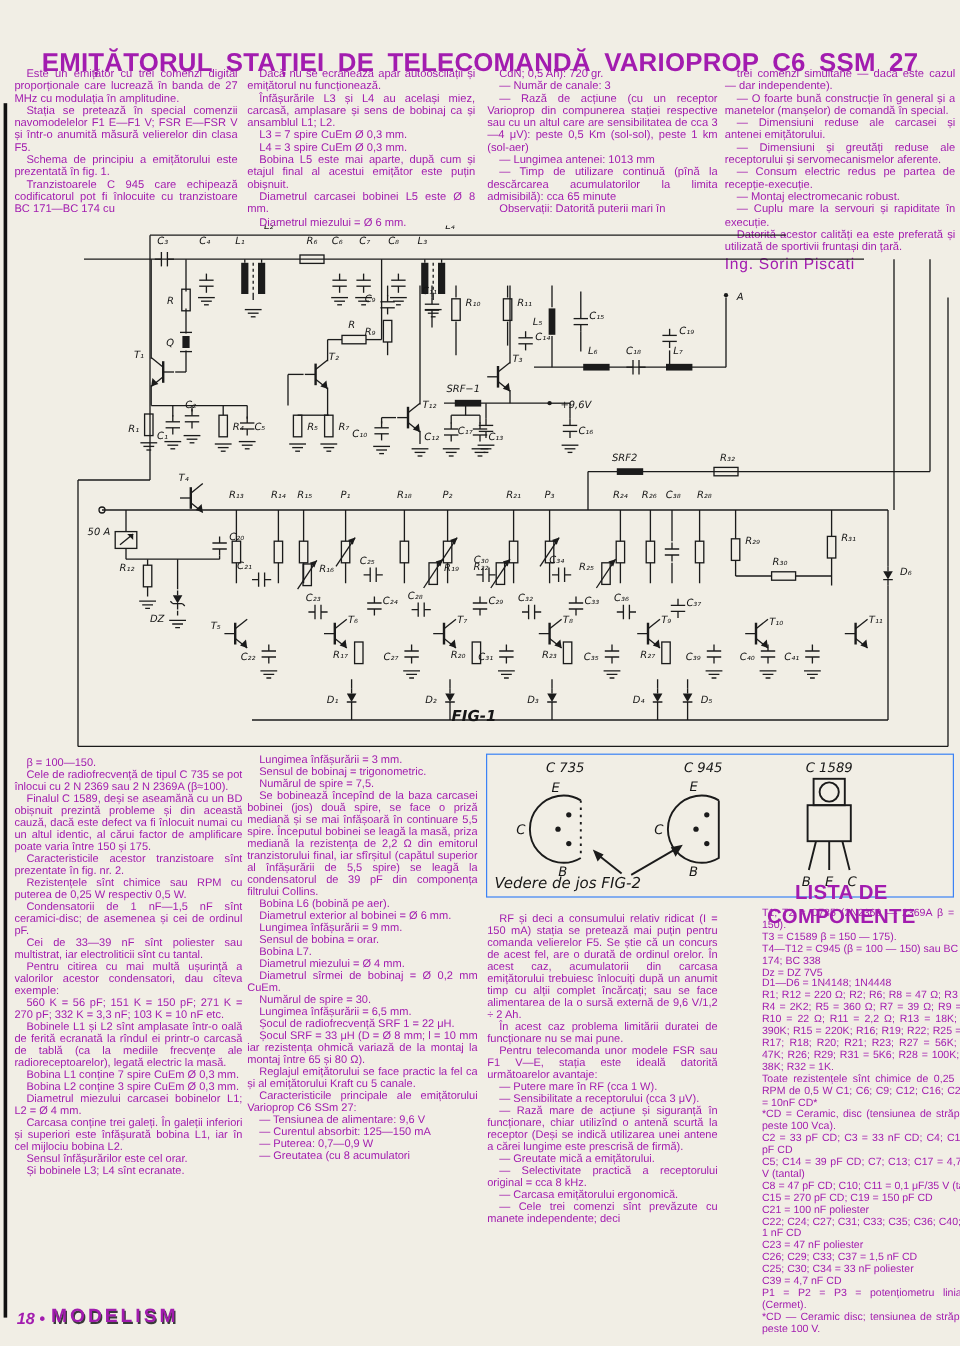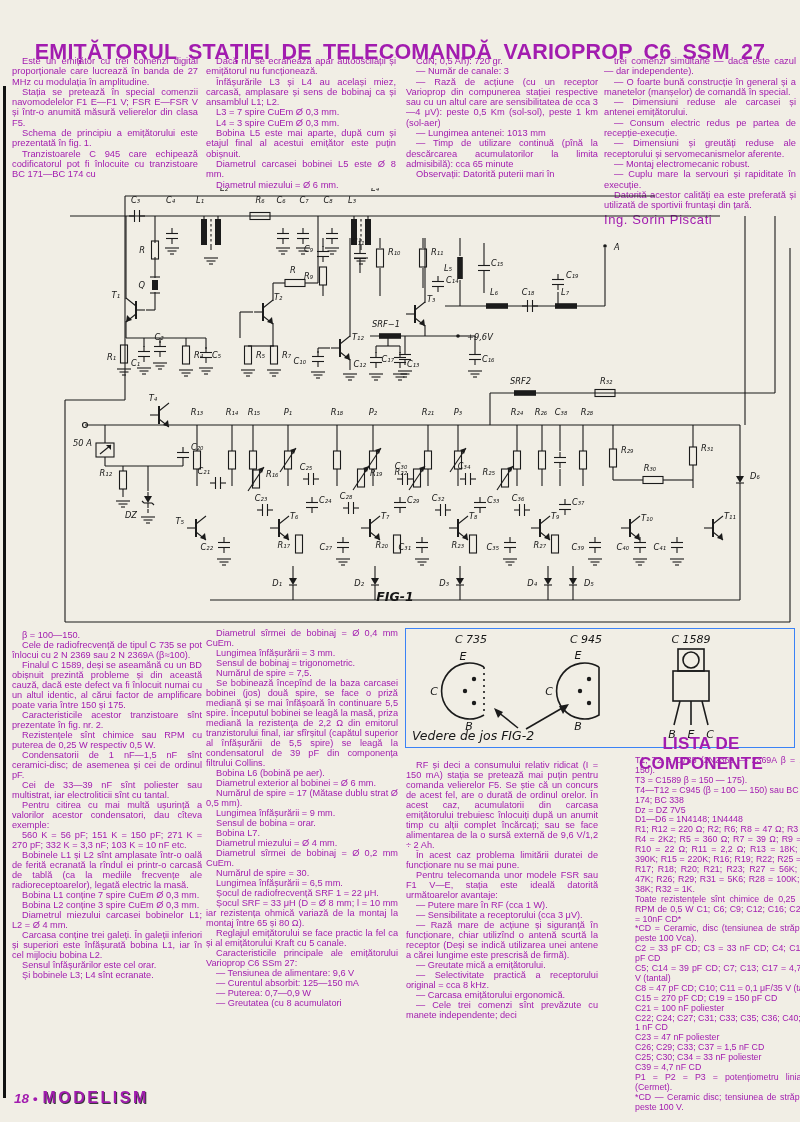--- a/index.html
+++ b/index.html
@@ -67,22 +67,22 @@
       <p>— Rază de acțiune (cu un receptor Varioprop din compunerea stației respective sau cu un altul care are sensibilitatea de cca 3—4 μV): peste 0,5 Km (sol-sol), peste 1 km (sol-aer)</p>
       <p>— Lungimea antenei: 1013 mm</p>
       <p>— Timp de utilizare continuă (pînă la descărcarea acumulatorilor la limita admisibilă): cca 65 minute</p>
       <p>Observații: Datorită puterii mari în</p>
     </div>
   <div class="col" style="left:604px;top:56px;width:192px;height:200px">
     <div>
         <p>trei comenzi simultane — dacă este cazul — dar independente).</p>
         <p>— O foarte bună construcție în general și a manetelor (manșelor) de comandă în special.</p>
         <p>— Dimensiuni reduse ale carcasei și antenei emițătorului.</p>
+        <p>— Dimensiuni și greutăți reduse ale receptorului și servomecanismelor aferente.</p>
         <p>— Consum electric redus pe partea de recepție-execuție.</p>
-        <p>— Dimensiuni și greutăți reduse ale receptorului și servomecanismelor aferente.</p>
         <p>— Montaj electromecanic robust.</p>
         <p>— Cuplu mare la servouri și rapiditate în execuție.</p>
         <p>Datorită acestor calități ea este preferată și utilizată de sportivii fruntași din țară.</p>
       </div>
     <div class="sig">Ing. Sorin Piscati</div>
   </div>
 
   <div class="fig1">
     <svg id="fig1svg" width="735" height="445" viewBox="0 0 735 445">
         <line x1="65" y1="8" x2="595" y2="8"></line>
@@ -998,28 +998,26 @@
       <p>560 K = 56 pF; 151 K = 150 pF; 271 K = 270 pF; 332 K = 3,3 nF; 103 K = 10 nF etc.</p>
       <p>Bobinele L1 și L2 sînt amplasate într-o oală de ferită ecranată la rîndul ei printr-o carcasă de tablă (ca la mediile frecvențe ale radioreceptoarelor), legată electric la masă.</p>
       <p>Bobina L1 conține 7 spire CuEm Ø 0,3 mm.</p>
       <p>Bobina L2 conține 3 spire CuEm Ø 0,3 mm.</p>
       <p>Diametrul miezului carcasei bobinelor L1; L2 = Ø 4 mm.</p>
       <p>Carcasa conține trei galeți. În galeții inferiori și superiori este înfășurată bobina L1, iar în cel mijlociu bobina L2.</p>
       <p>Sensul înfășurărilor este cel orar.</p>
       <p>Și bobinele L3; L4 sînt ecranate.</p>
     </div>
   <div class="col bcol" style="left:206px;top:628px;width:192px;height:470px">
-      <p>Diametrul sîrmei de bobinaj = Ø 0,4 mm CuEm.</p>
       <p>Lungimea înfășurării = 3 mm.</p>
       <p>Sensul de bobinaj = trigonometric.</p>
       <p>Numărul de spire = 7,5.</p>
       <p>Se bobinează începînd de la baza carcasei bobinei (jos) două spire, se face o priză mediană și se mai înfășoară în continuare 5,5 spire. Începutul bobinei se leagă la masă, priza mediană la rezistența de 2,2 Ω din emitorul tranzistorului final, iar sfîrșitul (capătul superior al înfășurării de 5,5 spire) se leagă la condensatorul de 39 pF din componența filtrului Collins.</p>
       <p>Bobina L6 (bobină pe aer).</p>
       <p>Diametrul exterior al bobinei = Ø 6 mm.</p>
-      <p>Numărul de spire = 17 (Mătase dublu strat Ø 0,5 mm).</p>
       <p>Lungimea înfășurării = 9 mm.</p>
       <p>Sensul de bobina = orar.</p>
       <p>Bobina L7.</p>
       <p>Diametrul miezului = Ø 4 mm.</p>
       <p>Diametrul sîrmei de bobinaj = Ø 0,2 mm CuEm.</p>
       <p>Numărul de spire = 30.</p>
       <p>Lungimea înfășurării = 6,5 mm.</p>
       <p>Șocul de radiofrecvență SRF 1 = 22 μH.</p>
       <p>Șocul SRF = 33 μH (D = Ø 8 mm; l = 10 mm iar rezistența ohmică variază de la montaj la montaj între 65 și 80 Ω).</p>
       <p>Reglajul emițătorului se face practic la fel ca și al emițătorului Kraft cu 5 canale.</p>

